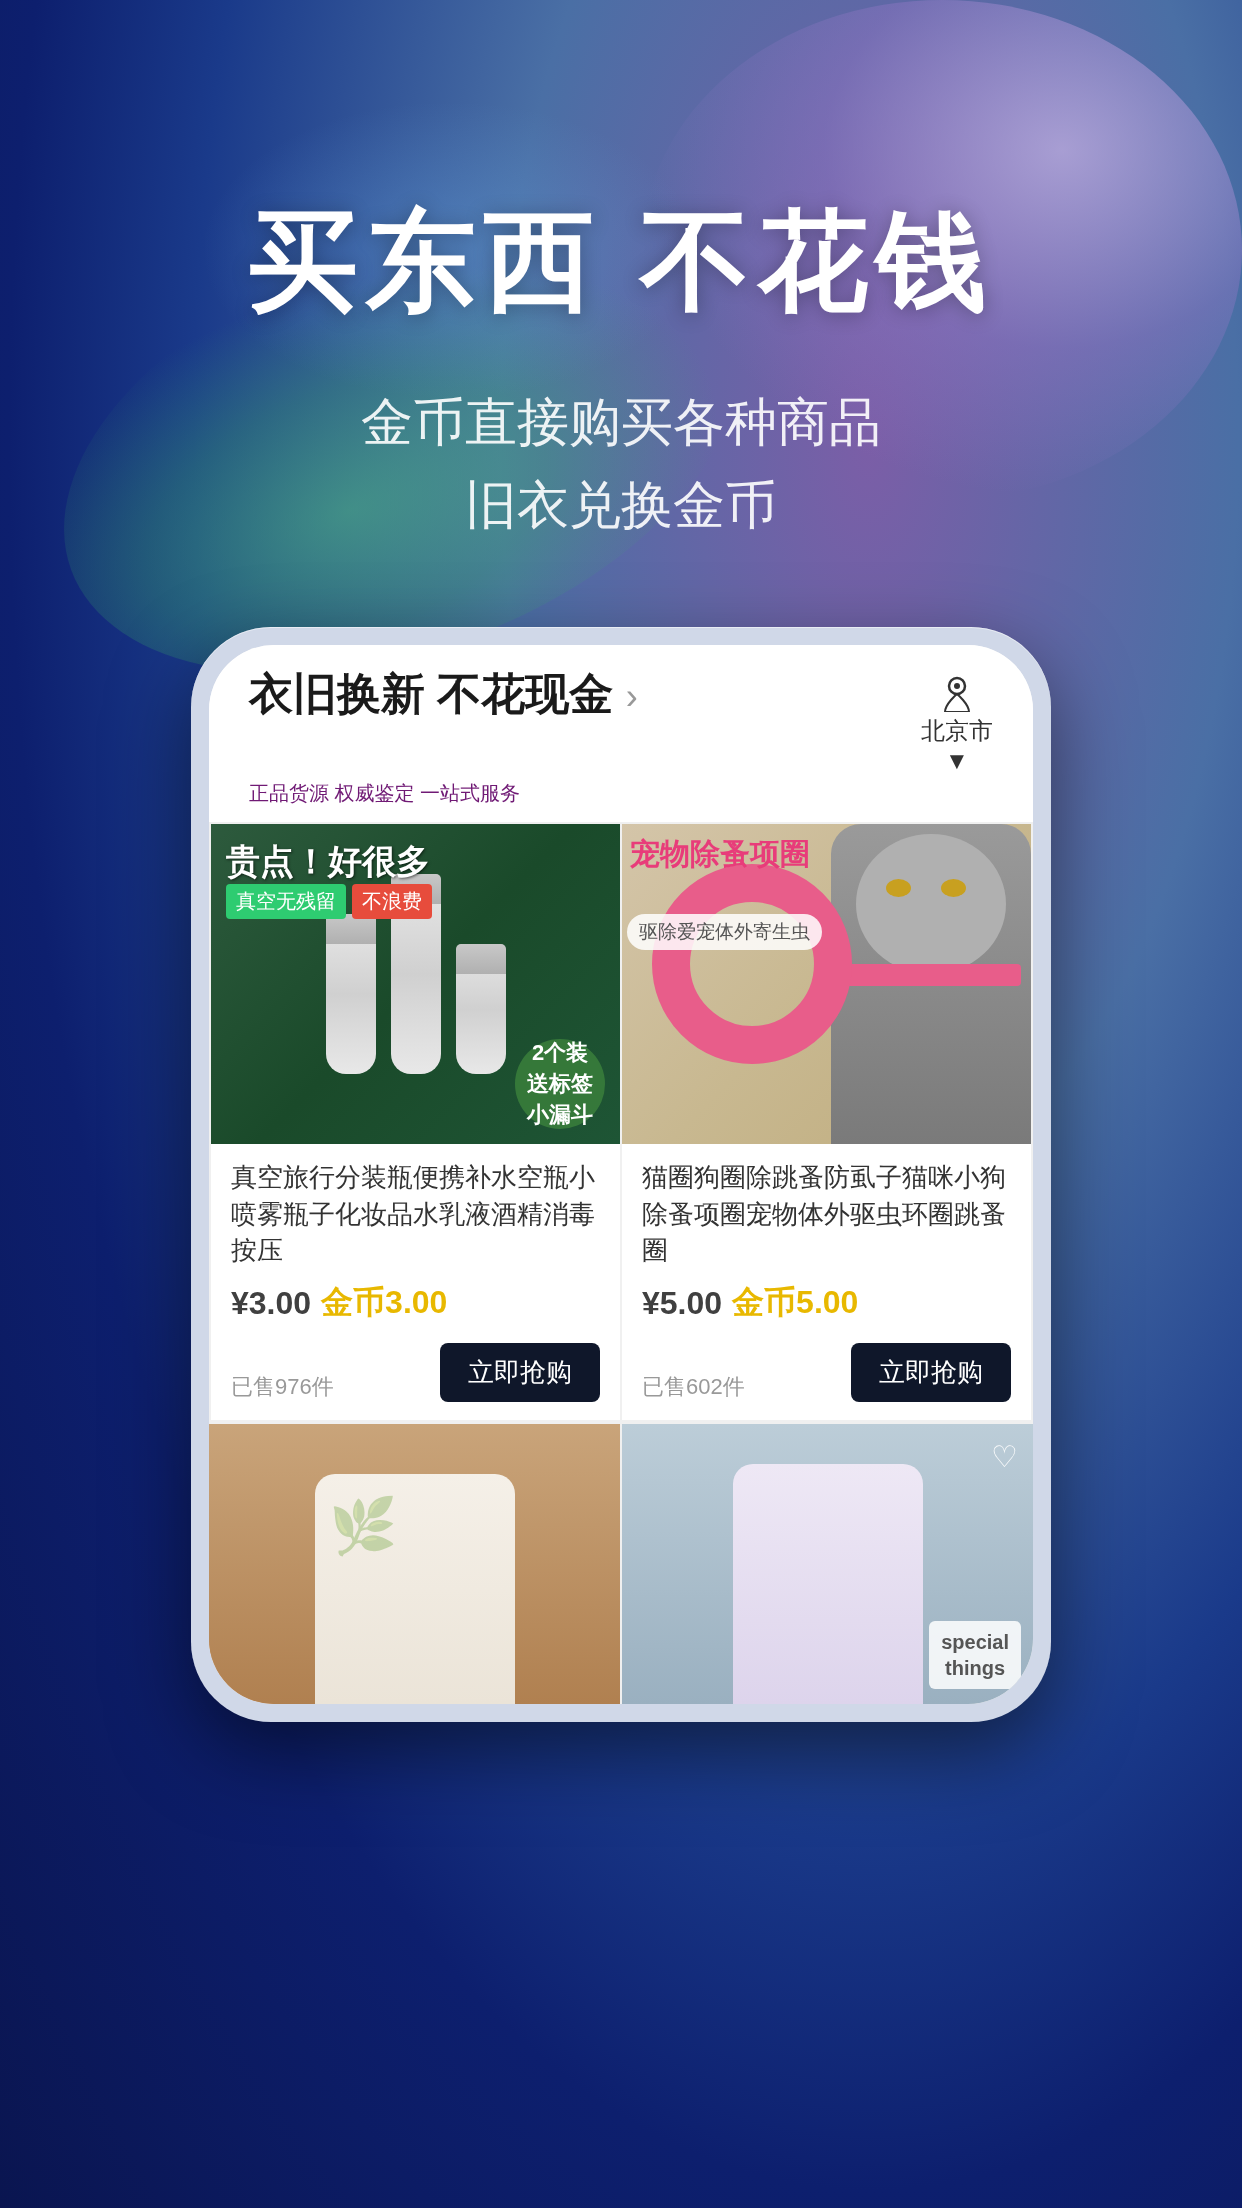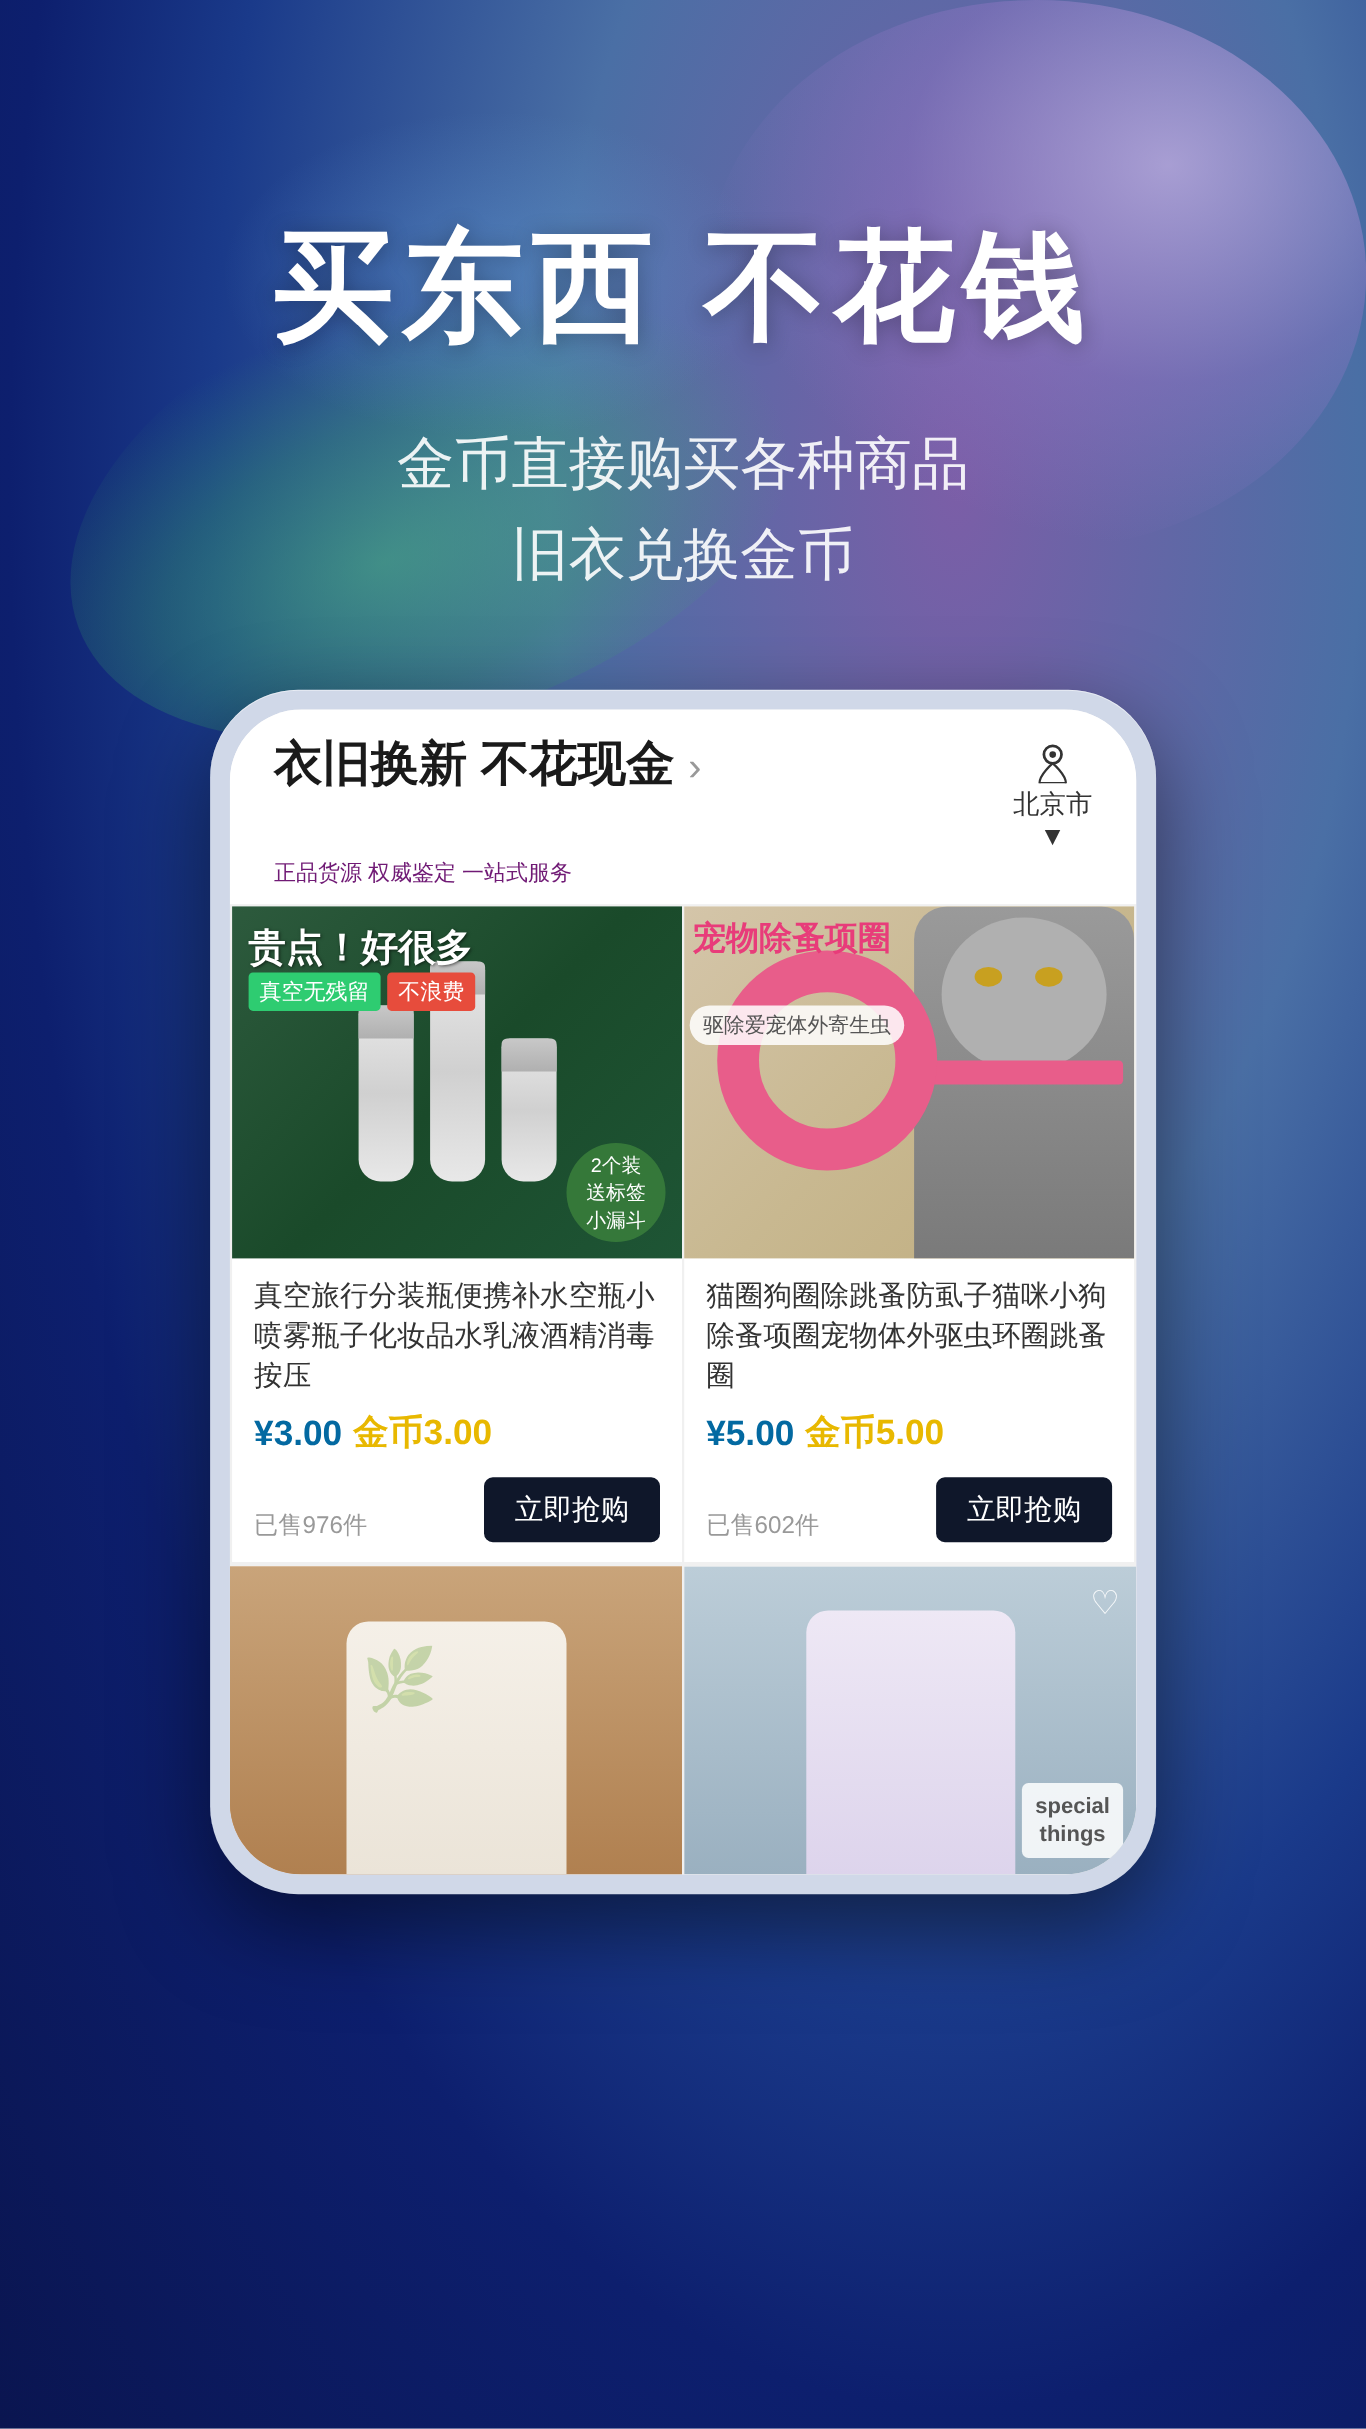--- a/index.html
+++ b/index.html
@@ -331,21 +331,21 @@
       display: flex;
       align-items: center;
       gap: 10px;
       margin-top: 12px;
       flex-wrap: wrap;
     }
 
     .price-cny {
       font-size: 32px;
       font-weight: 700;
-      color: #0369a1;
+      color: #404040;
     }
 
     .price-coins {
       font-size: 32px;
       font-weight: 700;
       color: #e8b800;
     }
 
     .product-footer {
       display: flex;
@@ -457,21 +457,21 @@
                     <div class="bottle-cap"></div>
                   </div>
                 </div>
                 <div style="position:absolute;top:15px;left:15px;color:white;font-size:34px;font-weight:800;text-shadow:1px 1px 3px rgba(0,0,0,0.6);">
                   <span>贵点！好很多</span>
                 </div>
                 <div style="position:absolute;top:60px;left:15px;display:flex;gap:6px;">
                   <span style="background:#2ecc71;color:white;font-size:20px;padding:4px 10px;border-radius:4px;">真空无残留</span>
                   <span style="background:#e74c3c;color:white;font-size:20px;padding:4px 10px;border-radius:4px;">不浪费</span>
                 </div>
-                <div style="position:absolute;bottom:15px;right:15px;width:90px;height:90px;background:rgba(60,130,60,0.8);border-radius:50%;display:flex;flex-direction:column;align-items:center;justify-content:center;color:white;font-size:18px;text-align:right;line-height:1.4;">
+                <div style="position:absolute;bottom:15px;right:15px;width:90px;height:90px;background:rgba(60,130,60,0.8);border-radius:50%;display:flex;flex-direction:column;align-items:center;justify-content:center;color:white;font-size:22px;text-align:right;line-height:1.4;font-weight:bold;">
                   <span>2个装</span>
                   <span>送标签</span>
                   <span>小漏斗</span>
                 </div>
               </div>
               <div class="product-info">
                 <div class="product-desc">真空旅行分装瓶便携补水空瓶小喷雾瓶子化妆品水乳液酒精消毒按压</div>
                 <div class="product-pricing">
                   <span class="price-cny">¥3.00</span>
                   <span class="price-coins">金币3.00</span>

